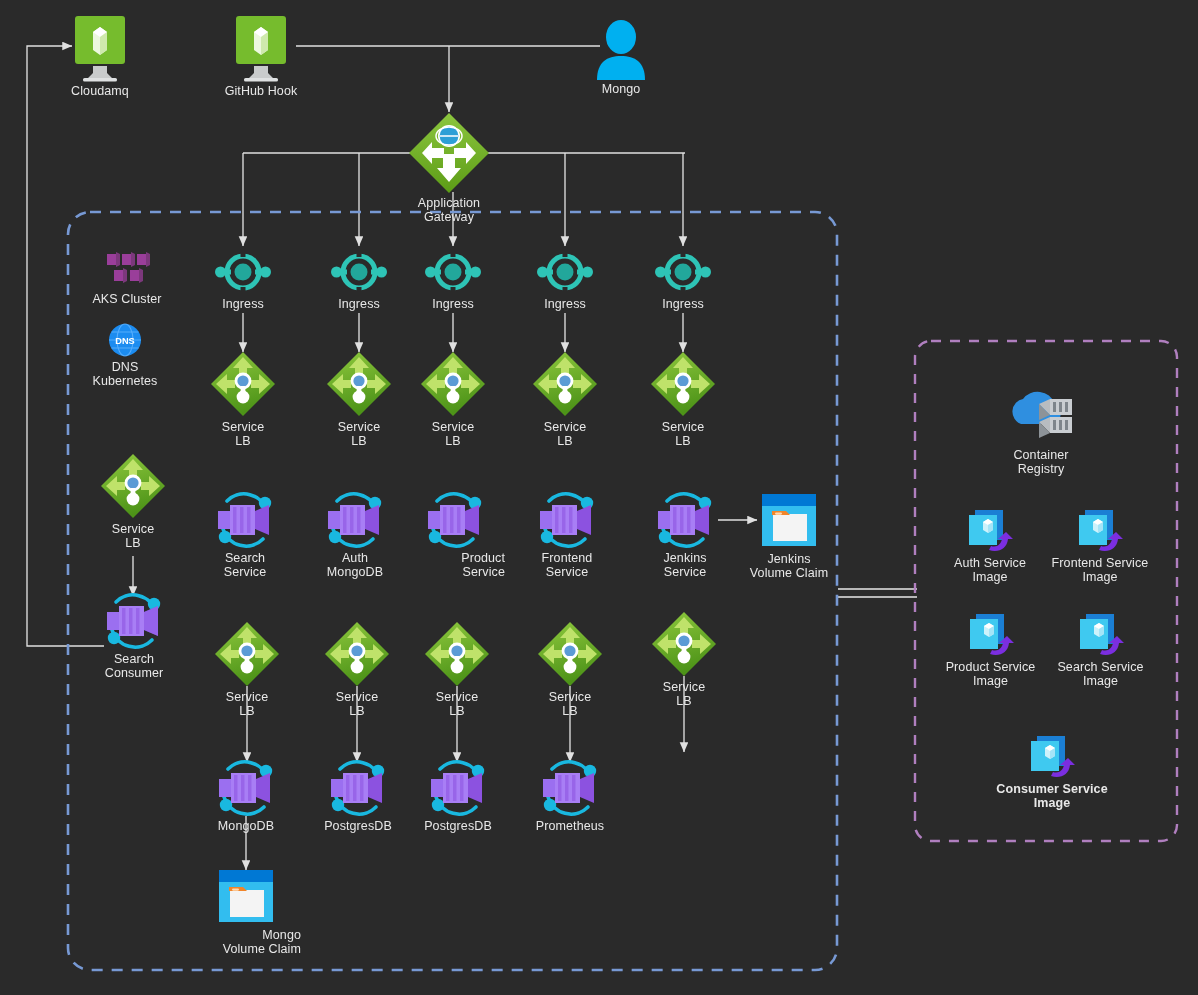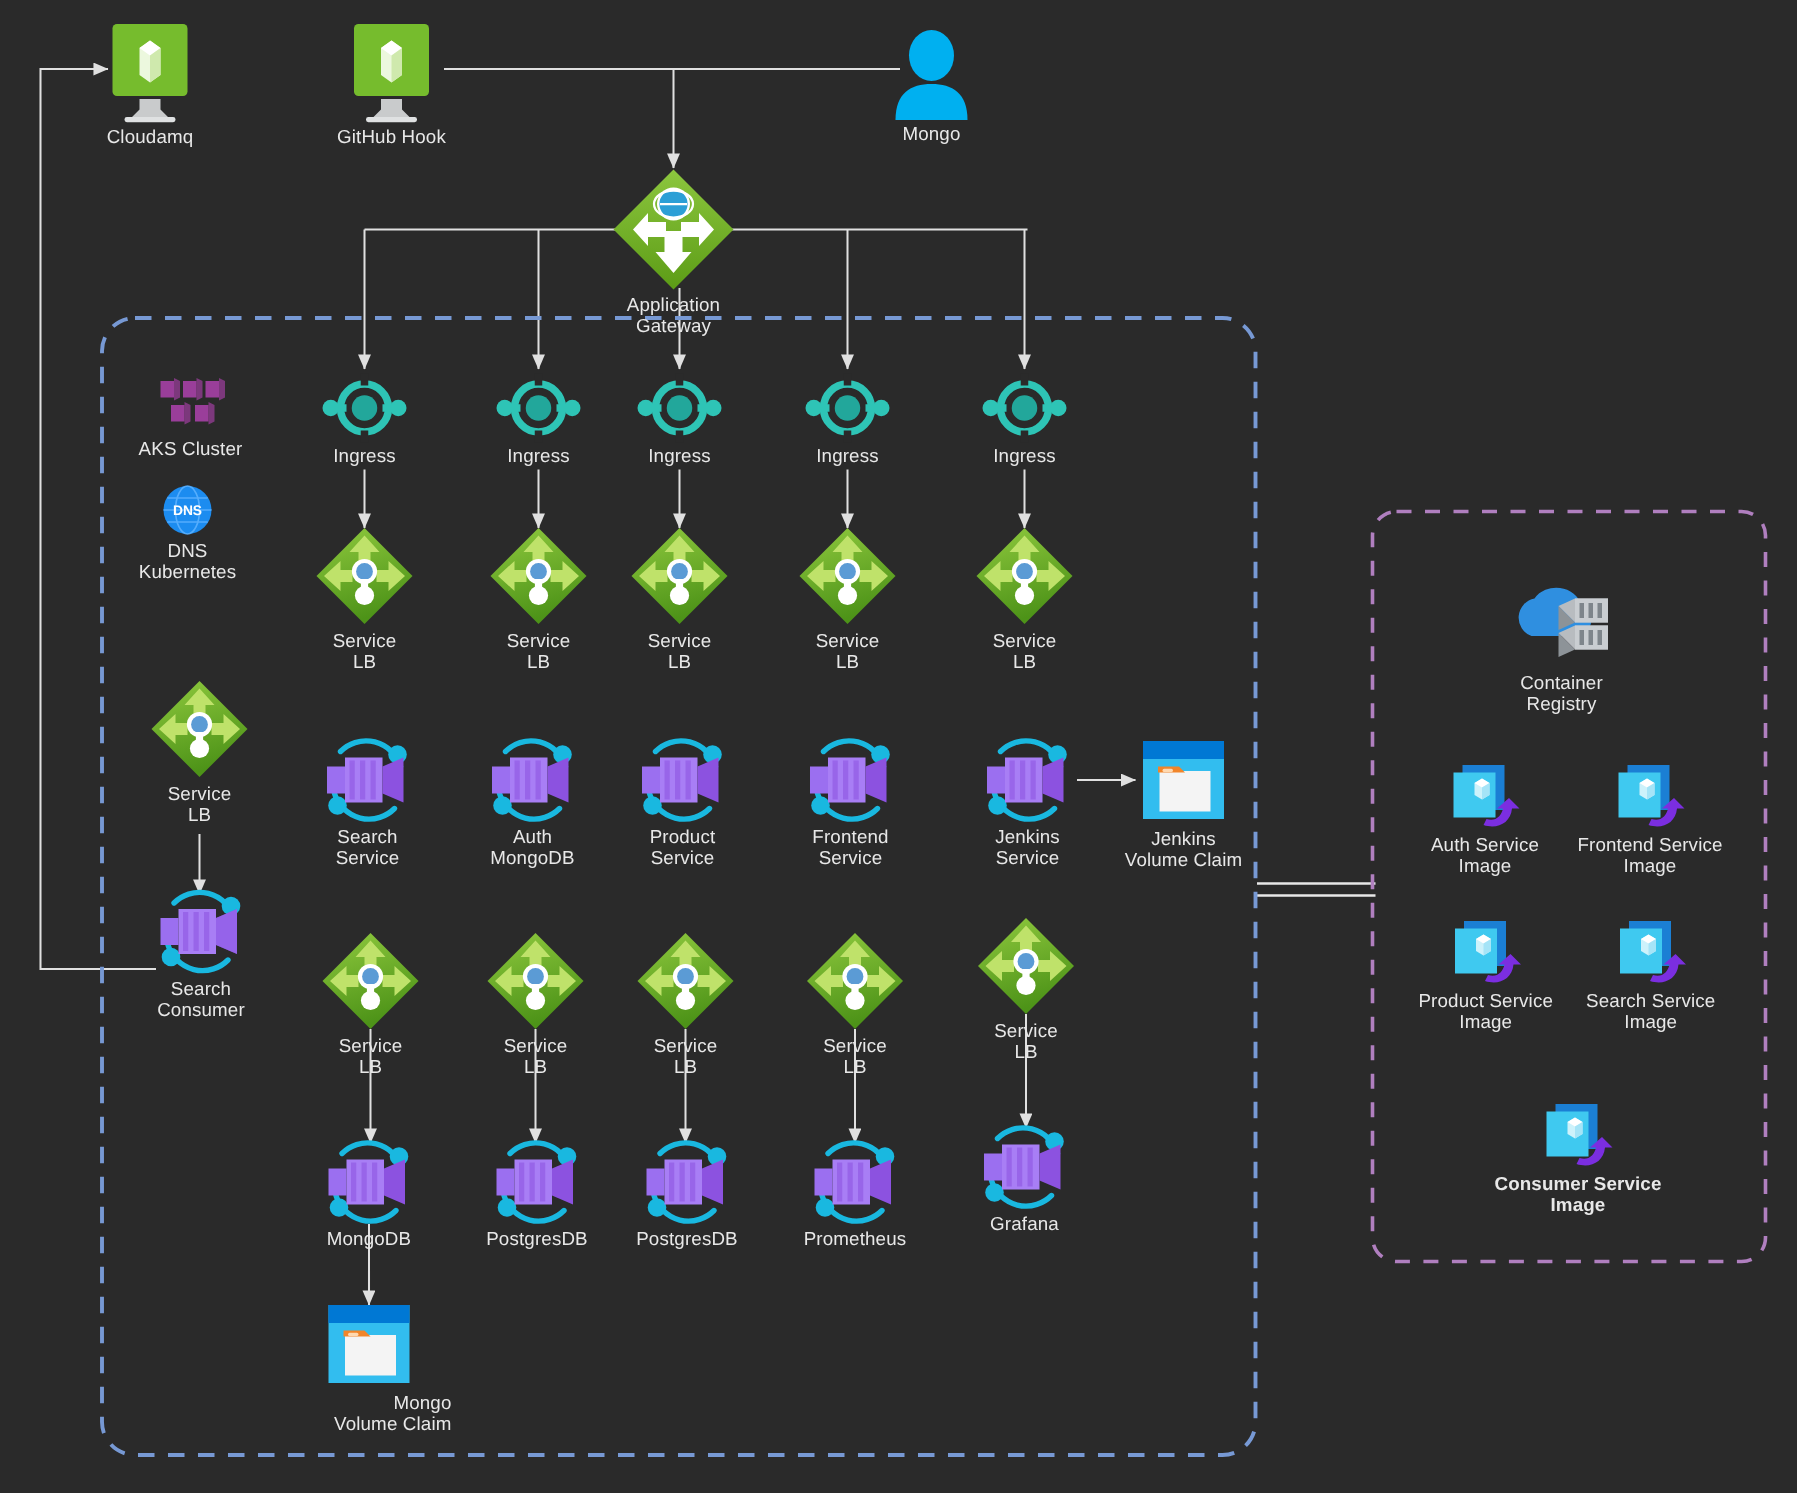--- a/index.html
+++ b/index.html
@@ -371,21 +371,21 @@
       <g fill="#8c52e0" opacity=".55">
           <rect x="22" y="16" width="3.5" height="26"></rect>
           <rect x="29" y="16" width="3.5" height="26"></rect>
           <rect x="36" y="16" width="3.5" height="26"></rect>
         </g>
       <path d="M44,20 L58,14 L58,44 L44,38 z" fill="#8c52e0"></path>
     </svg>
     <div class="lbl">Auth
 MongoDB</div>
   </div>
-  <div class="node" style="left:405px;top:491px;width:100px;">
+  <div class="node" style="left:405px;top:491px;width:100px;text-align:right;">
     <svg class="ico" width="68" height="58" viewBox="0 0 68 58">
       <g fill="none" stroke="#19b8e0" stroke-width="3.6" stroke-linecap="round">
         <path d="M16,10 A24 24 0 0 1 56,20"></path>
           <path d="M52,48 A24 24 0 0 1 12,38"></path>
         </g>
       <circle cx="54" cy="12" r="6.2" fill="#19b8e0"></circle>
         <circle cx="14" cy="46" r="6.2" fill="#19b8e0"></circle>
       <path d="M7,20 h12 v18 H7 z" fill="#9b6ff0"></path>
       <path d="M19,14 L44,14 L44,44 L19,44 z" fill="#a87ef5"></path>
       <g fill="#8c52e0" opacity=".55">
@@ -590,39 +590,20 @@
       <path d="M7,20 h12 v18 H7 z" fill="#9b6ff0"></path>
       <path d="M19,14 L44,14 L44,44 L19,44 z" fill="#a87ef5"></path>
       <g fill="#8c52e0" opacity=".55">
           <rect x="22" y="16" width="3.5" height="26"></rect>
           <rect x="29" y="16" width="3.5" height="26"></rect>
           <rect x="36" y="16" width="3.5" height="26"></rect>
         </g>
       <path d="M44,20 L58,14 L58,44 L44,38 z" fill="#8c52e0"></path>
     </svg>
     <div class="lbl">Prometheus</div>
-  </div>
-  <div class="node" style="left:633px;top:749px;width:100px;">
-    <svg class="ico" width="68" height="58" viewBox="0 0 68 58">
-      <g fill="none" stroke="#19b8e0" stroke-width="3.6" stroke-linecap="round">
-        <path d="M16,10 A24 24 0 0 1 56,20"></path>
-          <path d="M52,48 A24 24 0 0 1 12,38"></path>
-        </g>
-      <circle cx="54" cy="12" r="6.2" fill="#19b8e0"></circle>
-        <circle cx="14" cy="46" r="6.2" fill="#19b8e0"></circle>
-      <path d="M7,20 h12 v18 H7 z" fill="#9b6ff0"></path>
-      <path d="M19,14 L44,14 L44,44 L19,44 z" fill="#a87ef5"></path>
-      <g fill="#8c52e0" opacity=".55">
-          <rect x="22" y="16" width="3.5" height="26"></rect>
-          <rect x="29" y="16" width="3.5" height="26"></rect>
-          <rect x="36" y="16" width="3.5" height="26"></rect>
-        </g>
-      <path d="M44,20 L58,14 L58,44 L44,38 z" fill="#8c52e0"></path>
-    </svg>
-    <div class="lbl">Grafana</div>
   </div>
 
   <div class="node" style="left:191px;top:868px;width:110px;text-align:right;">
     <svg class="ico" width="62" height="58" viewBox="0 0 62 58">
       <rect x="4" y="2" width="54" height="52" fill="#32bdef"></rect>
       <rect x="4" y="2" width="54" height="12" fill="#0078d4"></rect>
       <rect x="15" y="22" width="34" height="27" fill="#f4f4f4"></rect>
       <path d="M14,19 h14 l4,4 h-18 z" fill="#f1852a"></path>
       <rect x="17" y="20.5" width="7" height="2.2" rx="1.1" fill="#ffd9b0"></rect>
     </svg>

